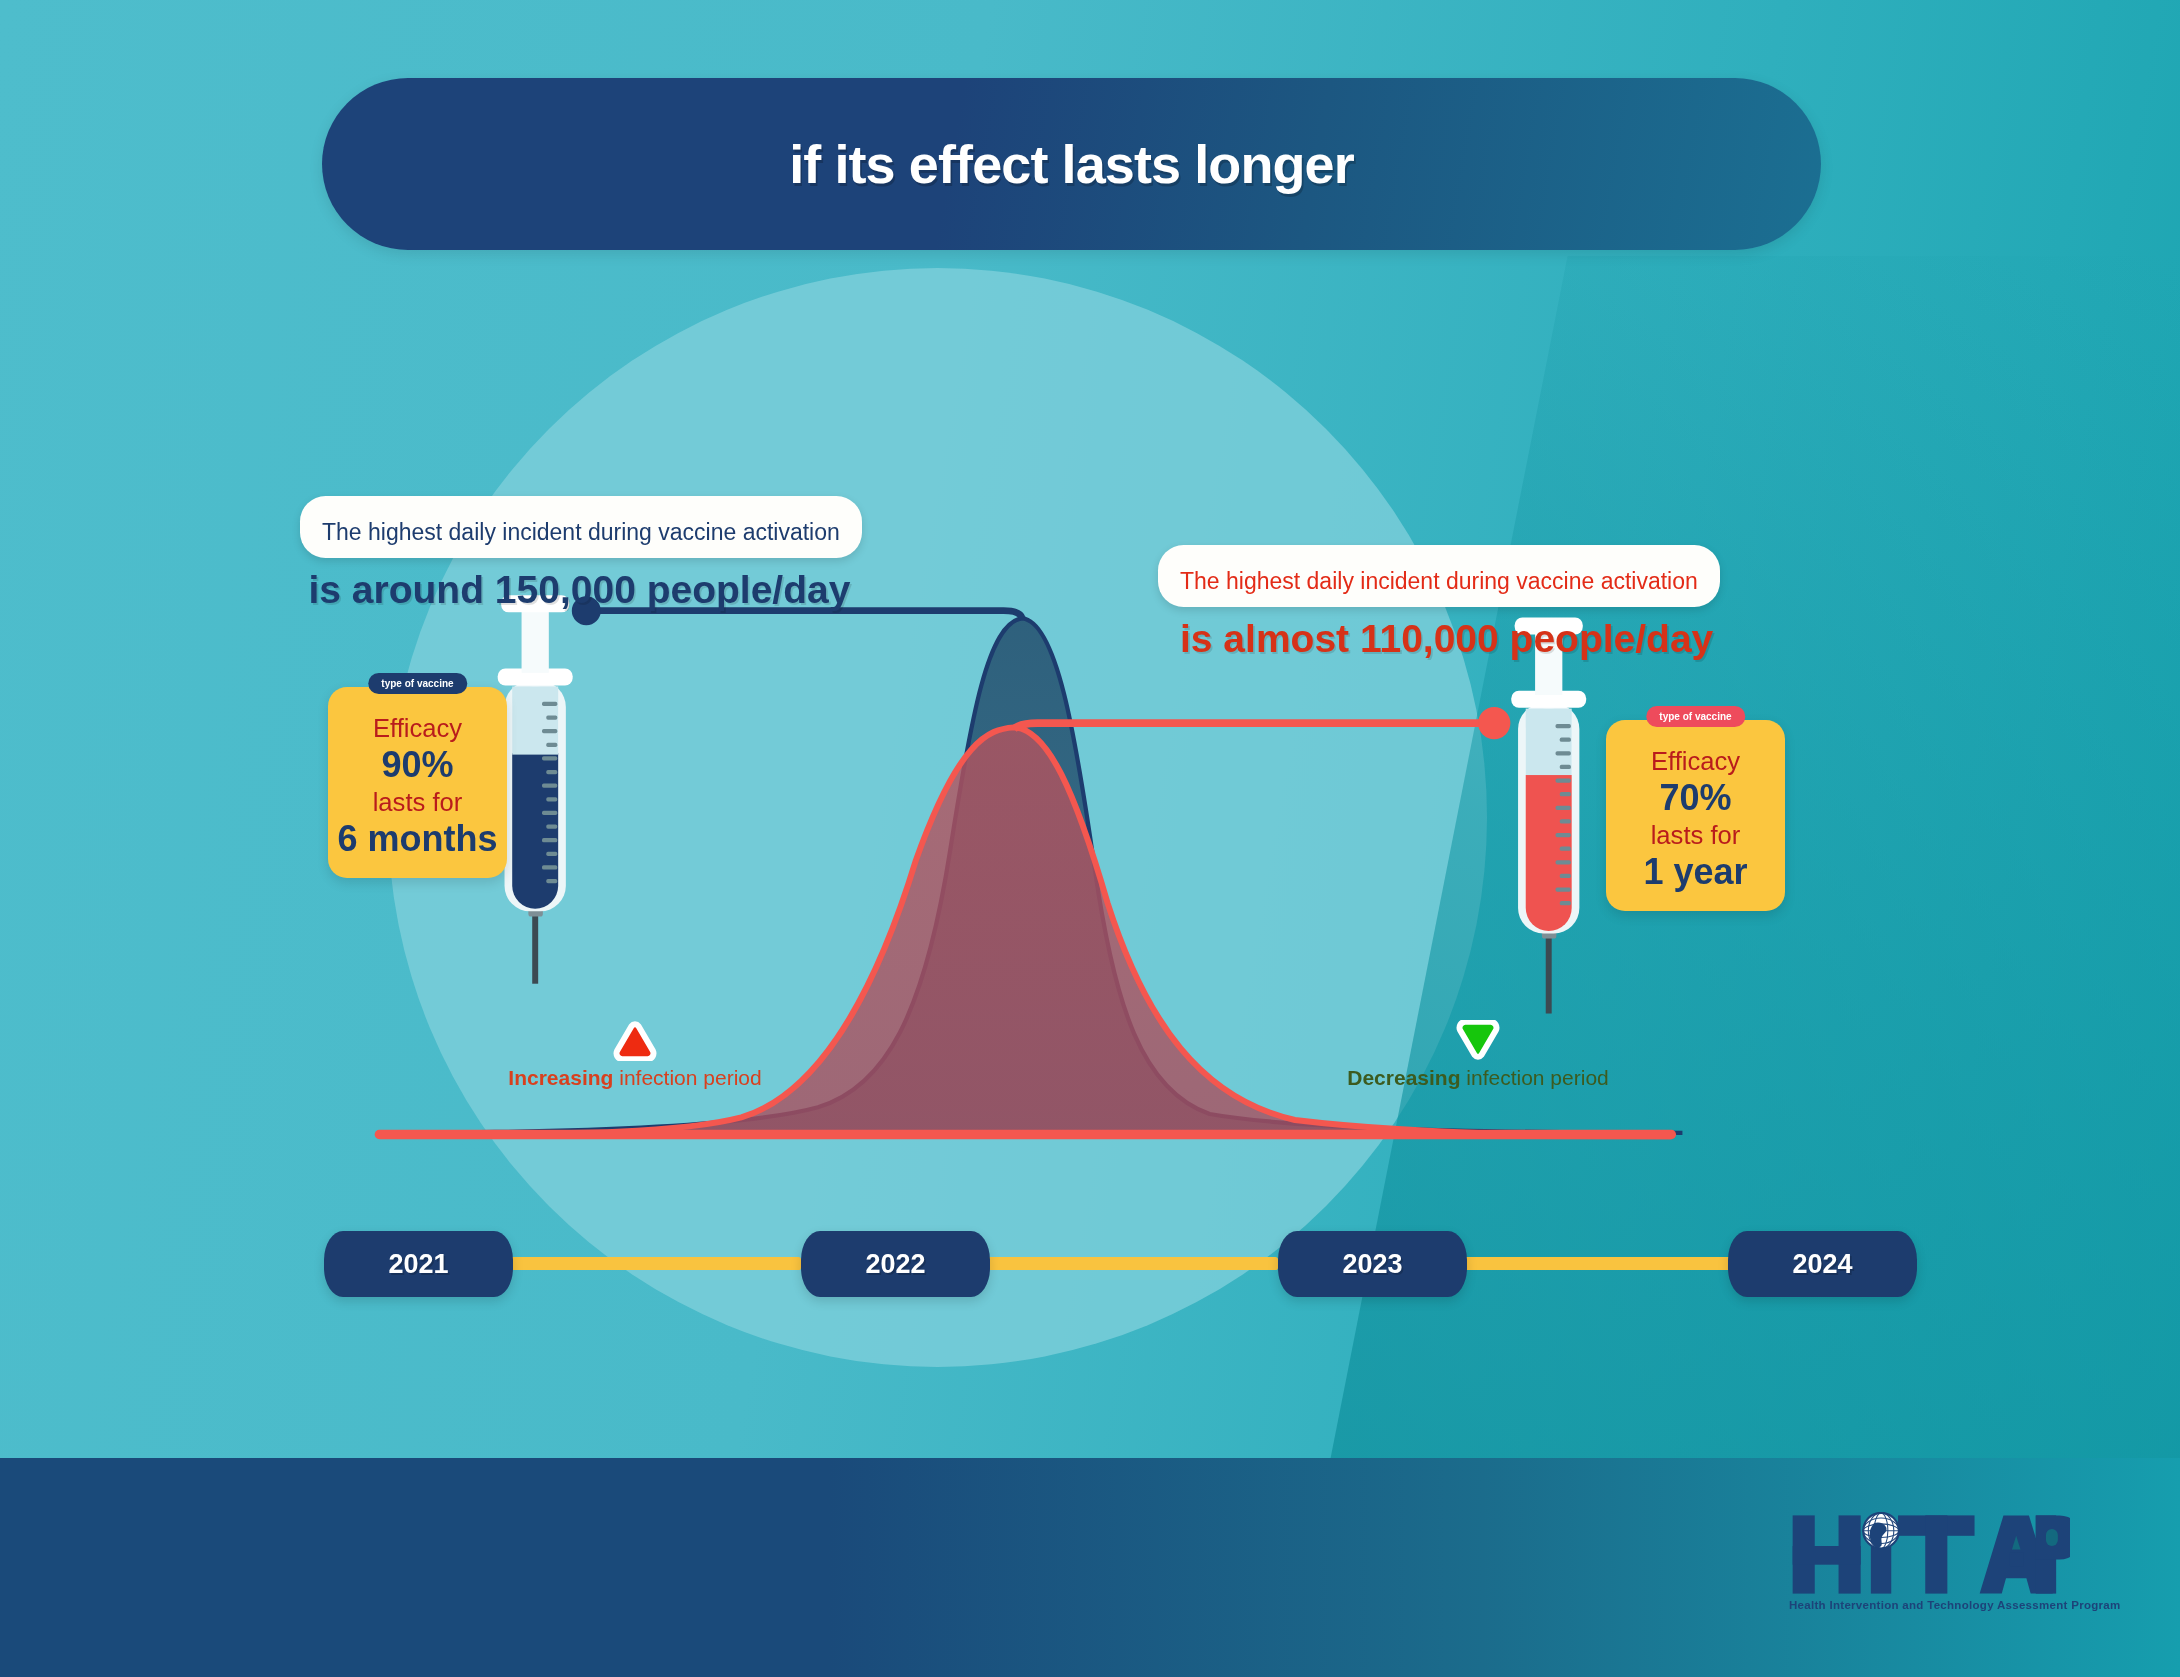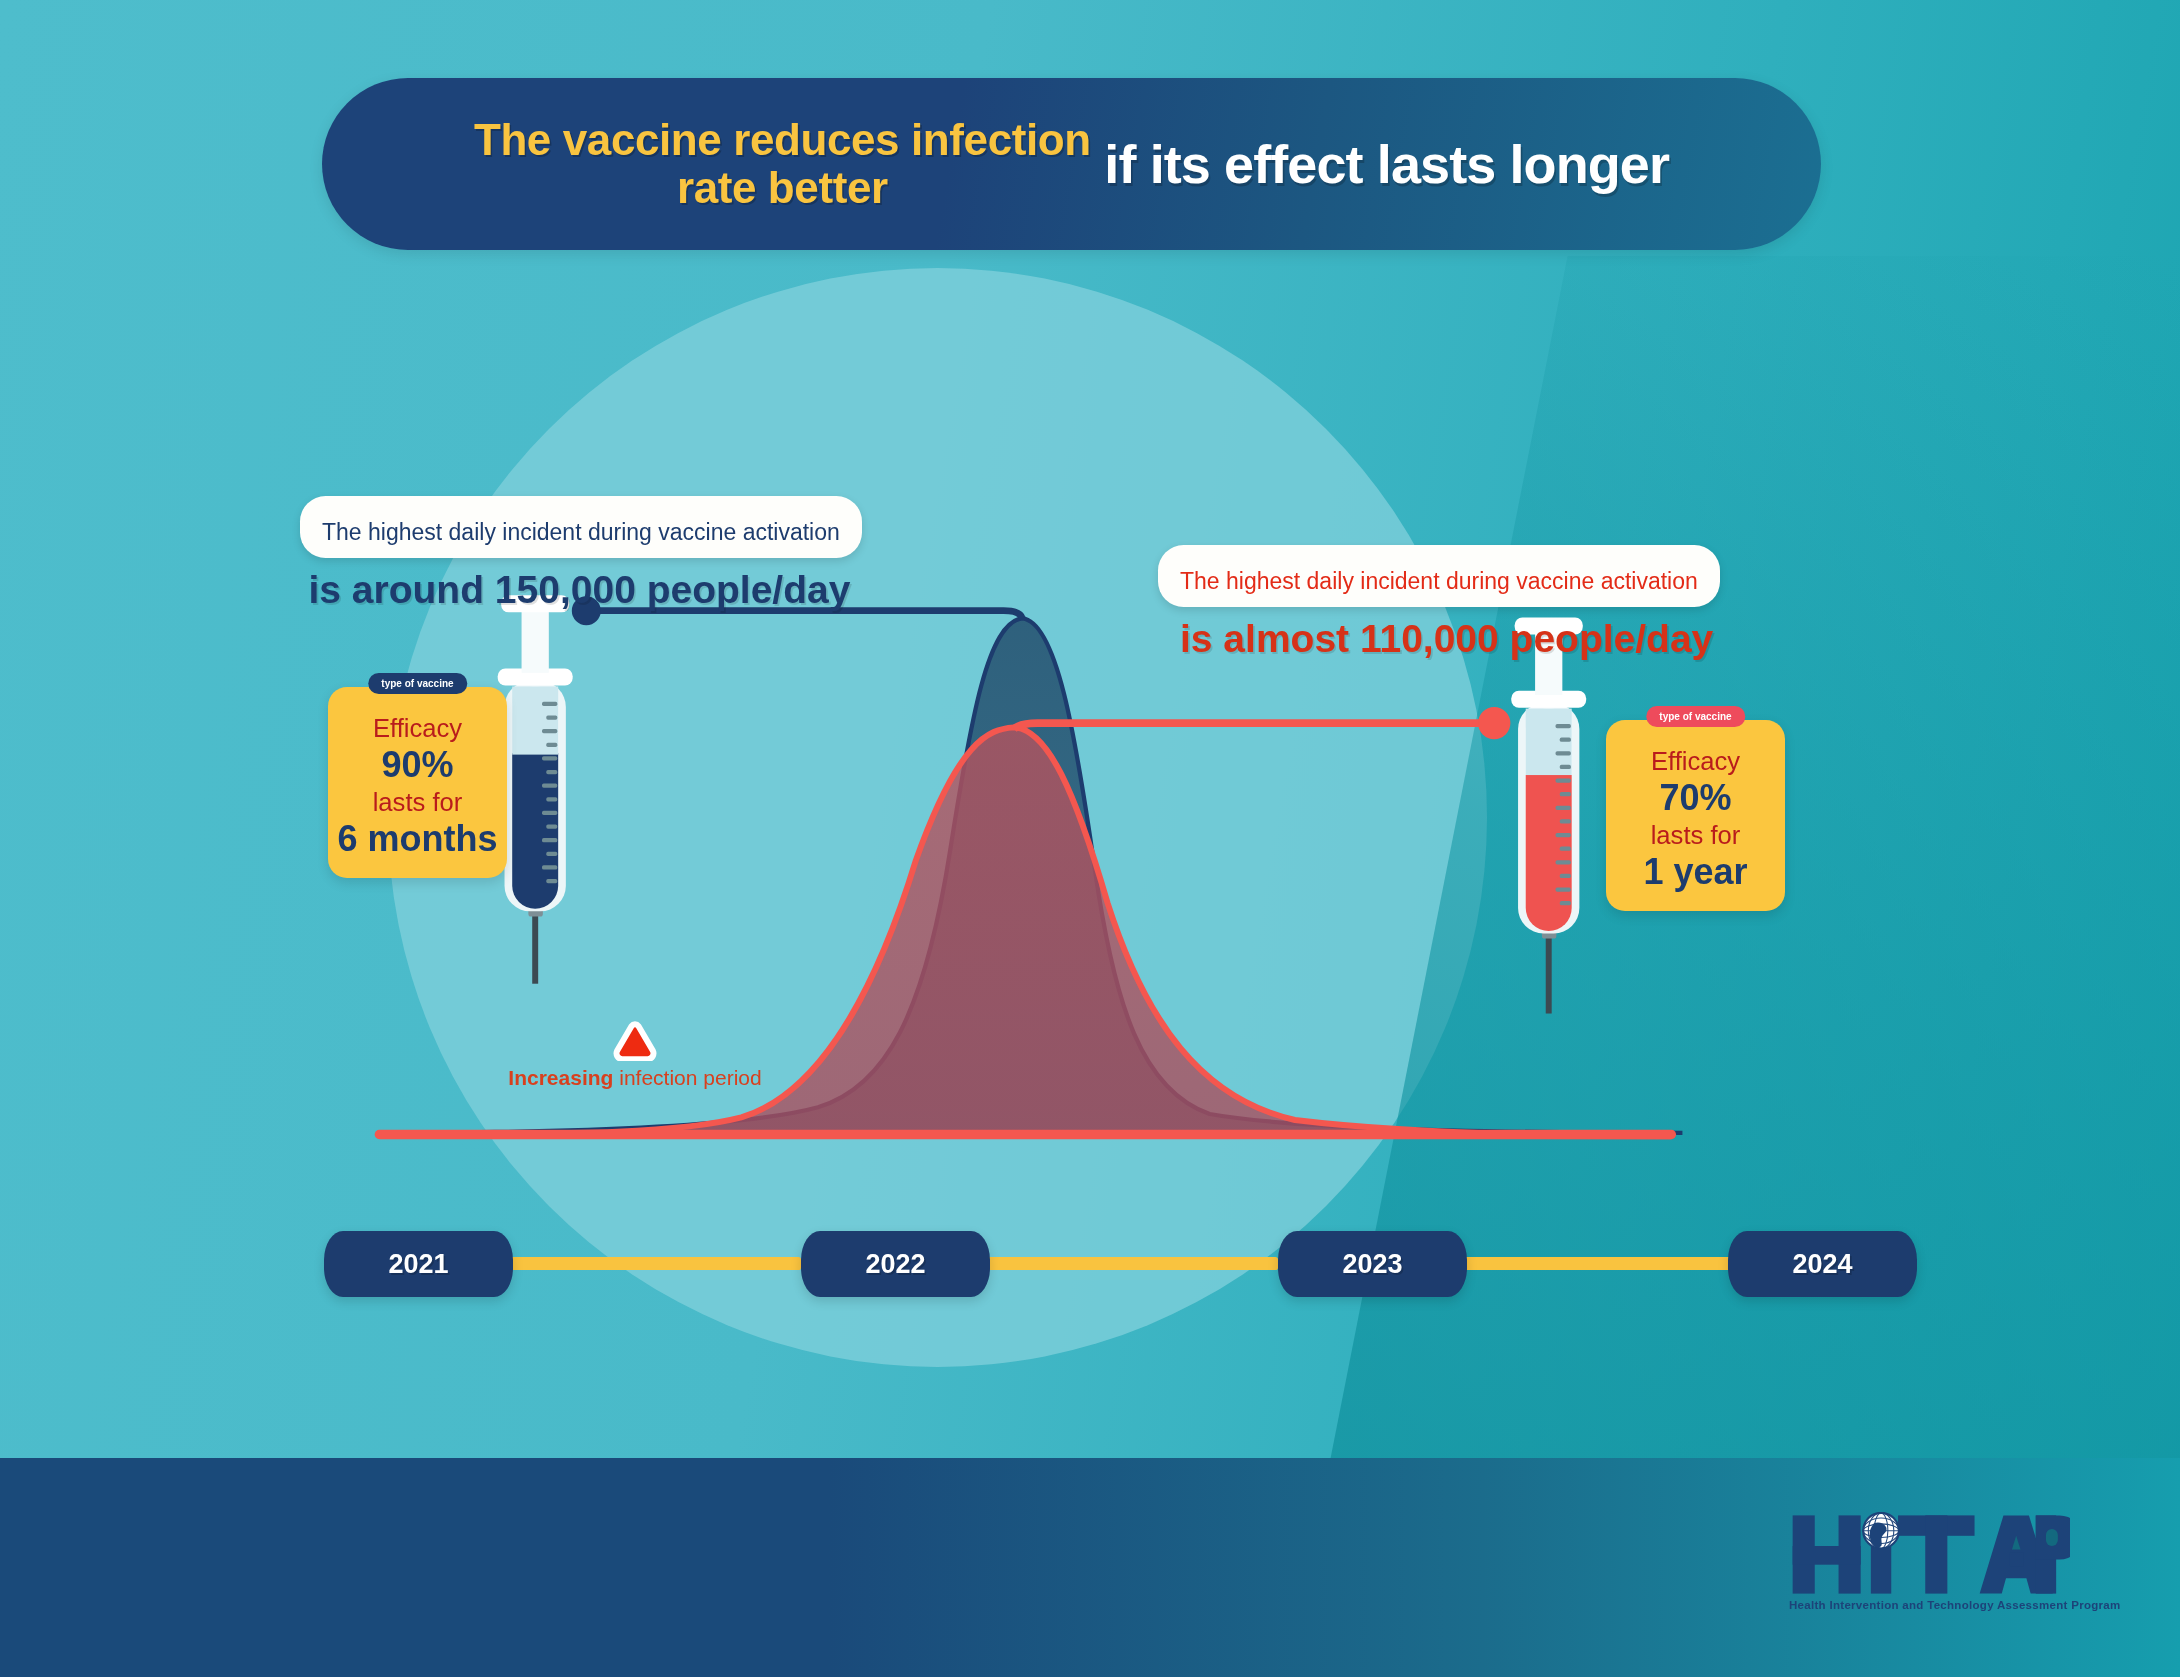--- a/index.html
+++ b/index.html
@@ -93,24 +93,20 @@
 <body>
 
 <div id="stage">
 
   <div class="bg-base"></div>
   <div class="bg-circle"></div>
   <div class="bg-wedge"></div>
 
   <div class="titlebar">
     <div class="title-inner">
-      <div class="title-yellow">
-        <div>The vaccine reduces infection</div>
-        <div>rate better</div>
-      </div>
       <div class="title-white">if its effect lasts longer</div>
     </div>
   </div>
 
   <svg class="chart-svg" viewBox="0 0 2560 1969" xmlns="http://www.w3.org/2000/svg">
     <defs>
       <linearGradient id="navyFill" x1="0" y1="0" x2="0" y2="1">
         <stop offset="0%" stop-color="#2B5B78" stop-opacity="0.95"></stop>
         <stop offset="100%" stop-color="#2B5B78" stop-opacity="0.82"></stop>
       </linearGradient>
@@ -239,20 +235,30 @@
     <div class="tri-wrap">
       <svg width="46" height="41" viewBox="0 0 54 48">
         <path d="M 23 7 L 6 36 a 7 7 0 0 0 6 10 l 30 0 a 7 7 0 0 0 6 -10 L 31 7 a 5 5 0 0 0 -8 0 Z" fill="#EE2B11" stroke="#FFFFFF" stroke-width="7" stroke-linejoin="round"></path>
       </svg>
     </div>
     <div class="period-text">
       <span class="strong">Increasing</span><span> infection period</span>
     </div>
   </div>
 
+  <div class="period dec" style="left:1316px;top:1020px;width:324px;">
+    <div class="tri-wrap">
+      <svg width="46" height="41" viewBox="0 0 54 48">
+        <path d="M 31 41 L 48 12 a 7 7 0 0 0 -6 -10 L 12 2 a 7 7 0 0 0 -6 10 L 23 41 a 5 5 0 0 0 8 0 Z" fill="#16C60C" stroke="#FFFFFF" stroke-width="7" stroke-linejoin="round"></path>
+      </svg>
+    </div>
+    <div class="period-text">
+      <span class="strong">Decreasing</span><span> infection period</span>
+    </div>
+  </div>
 
   <div class="timeline">
     <div class="tl-line" style="left:183px;width:294px;"></div>
     <div class="tl-line" style="left:660px;width:294px;"></div>
     <div class="tl-line" style="left:1137px;width:294px;"></div>
     <div class="tl-chip" style="left:0px;">2021</div>
     <div class="tl-chip" style="left:477px;">2022</div>
     <div class="tl-chip" style="left:954px;">2023</div>
     <div class="tl-chip" style="left:1404px;">2024</div>
   </div>

